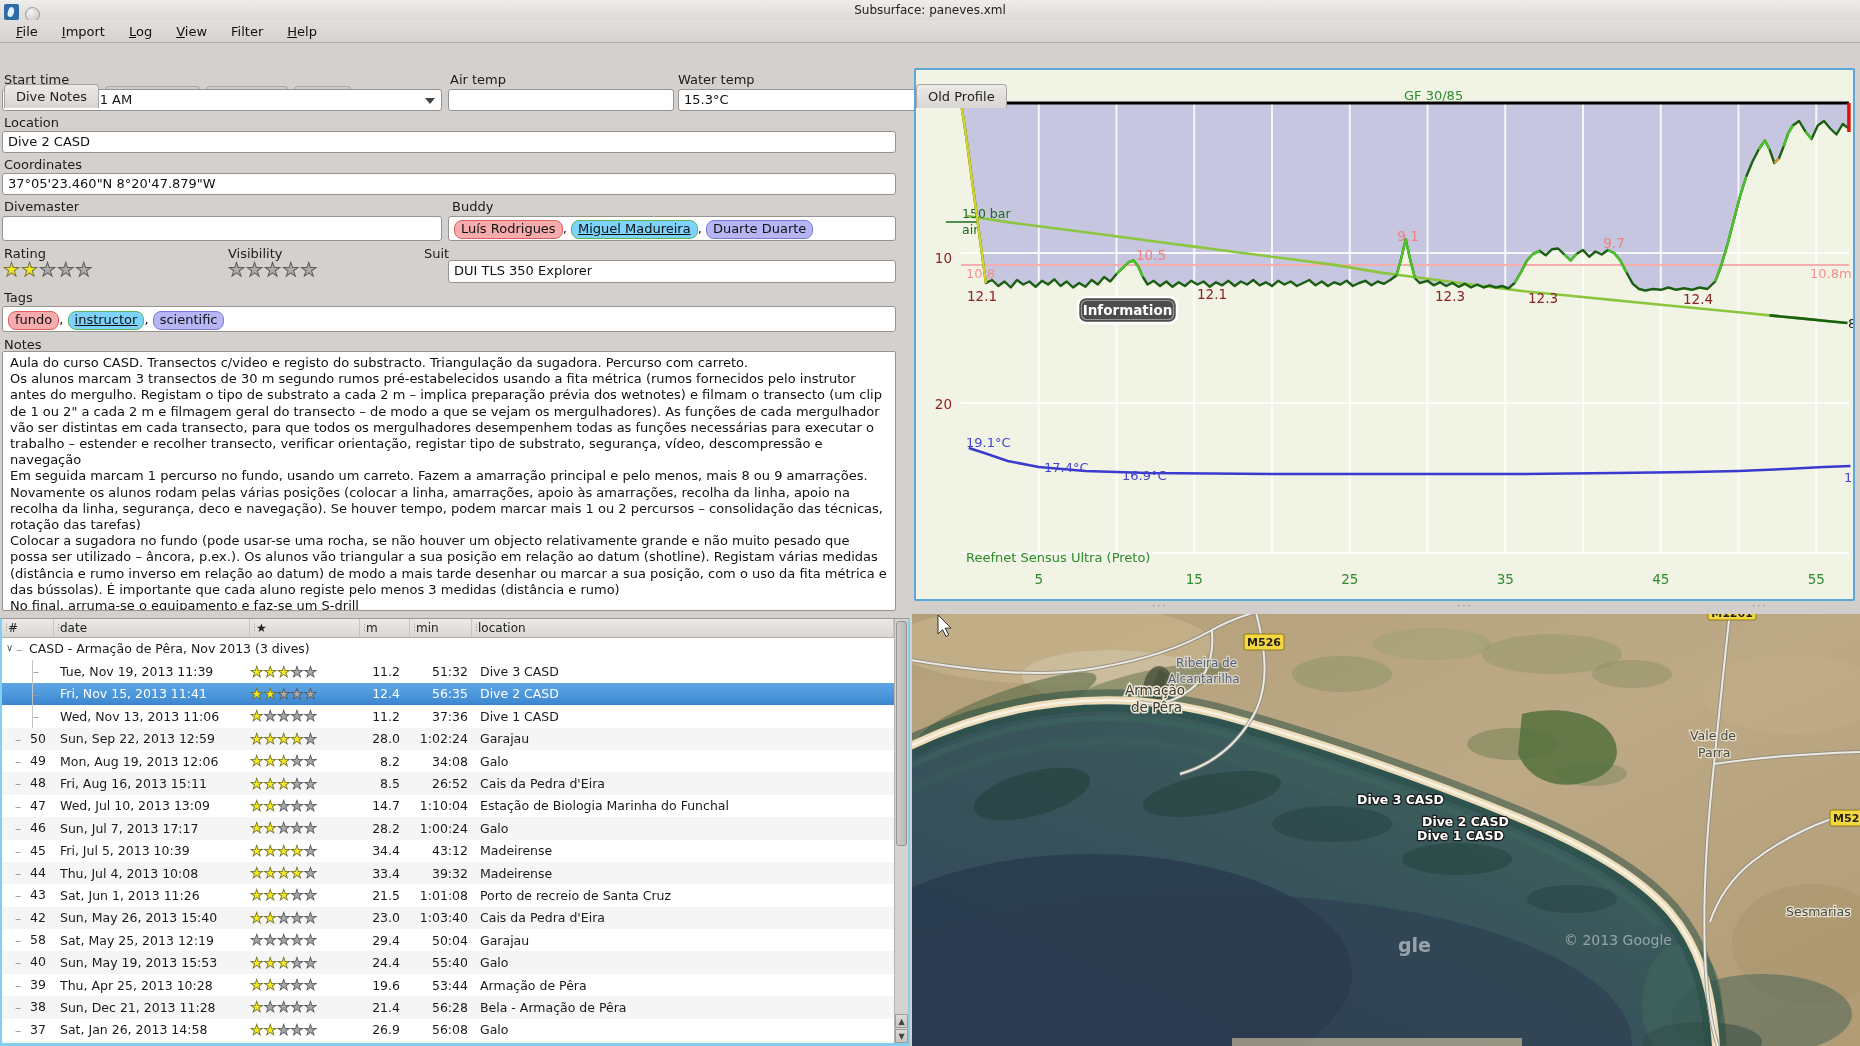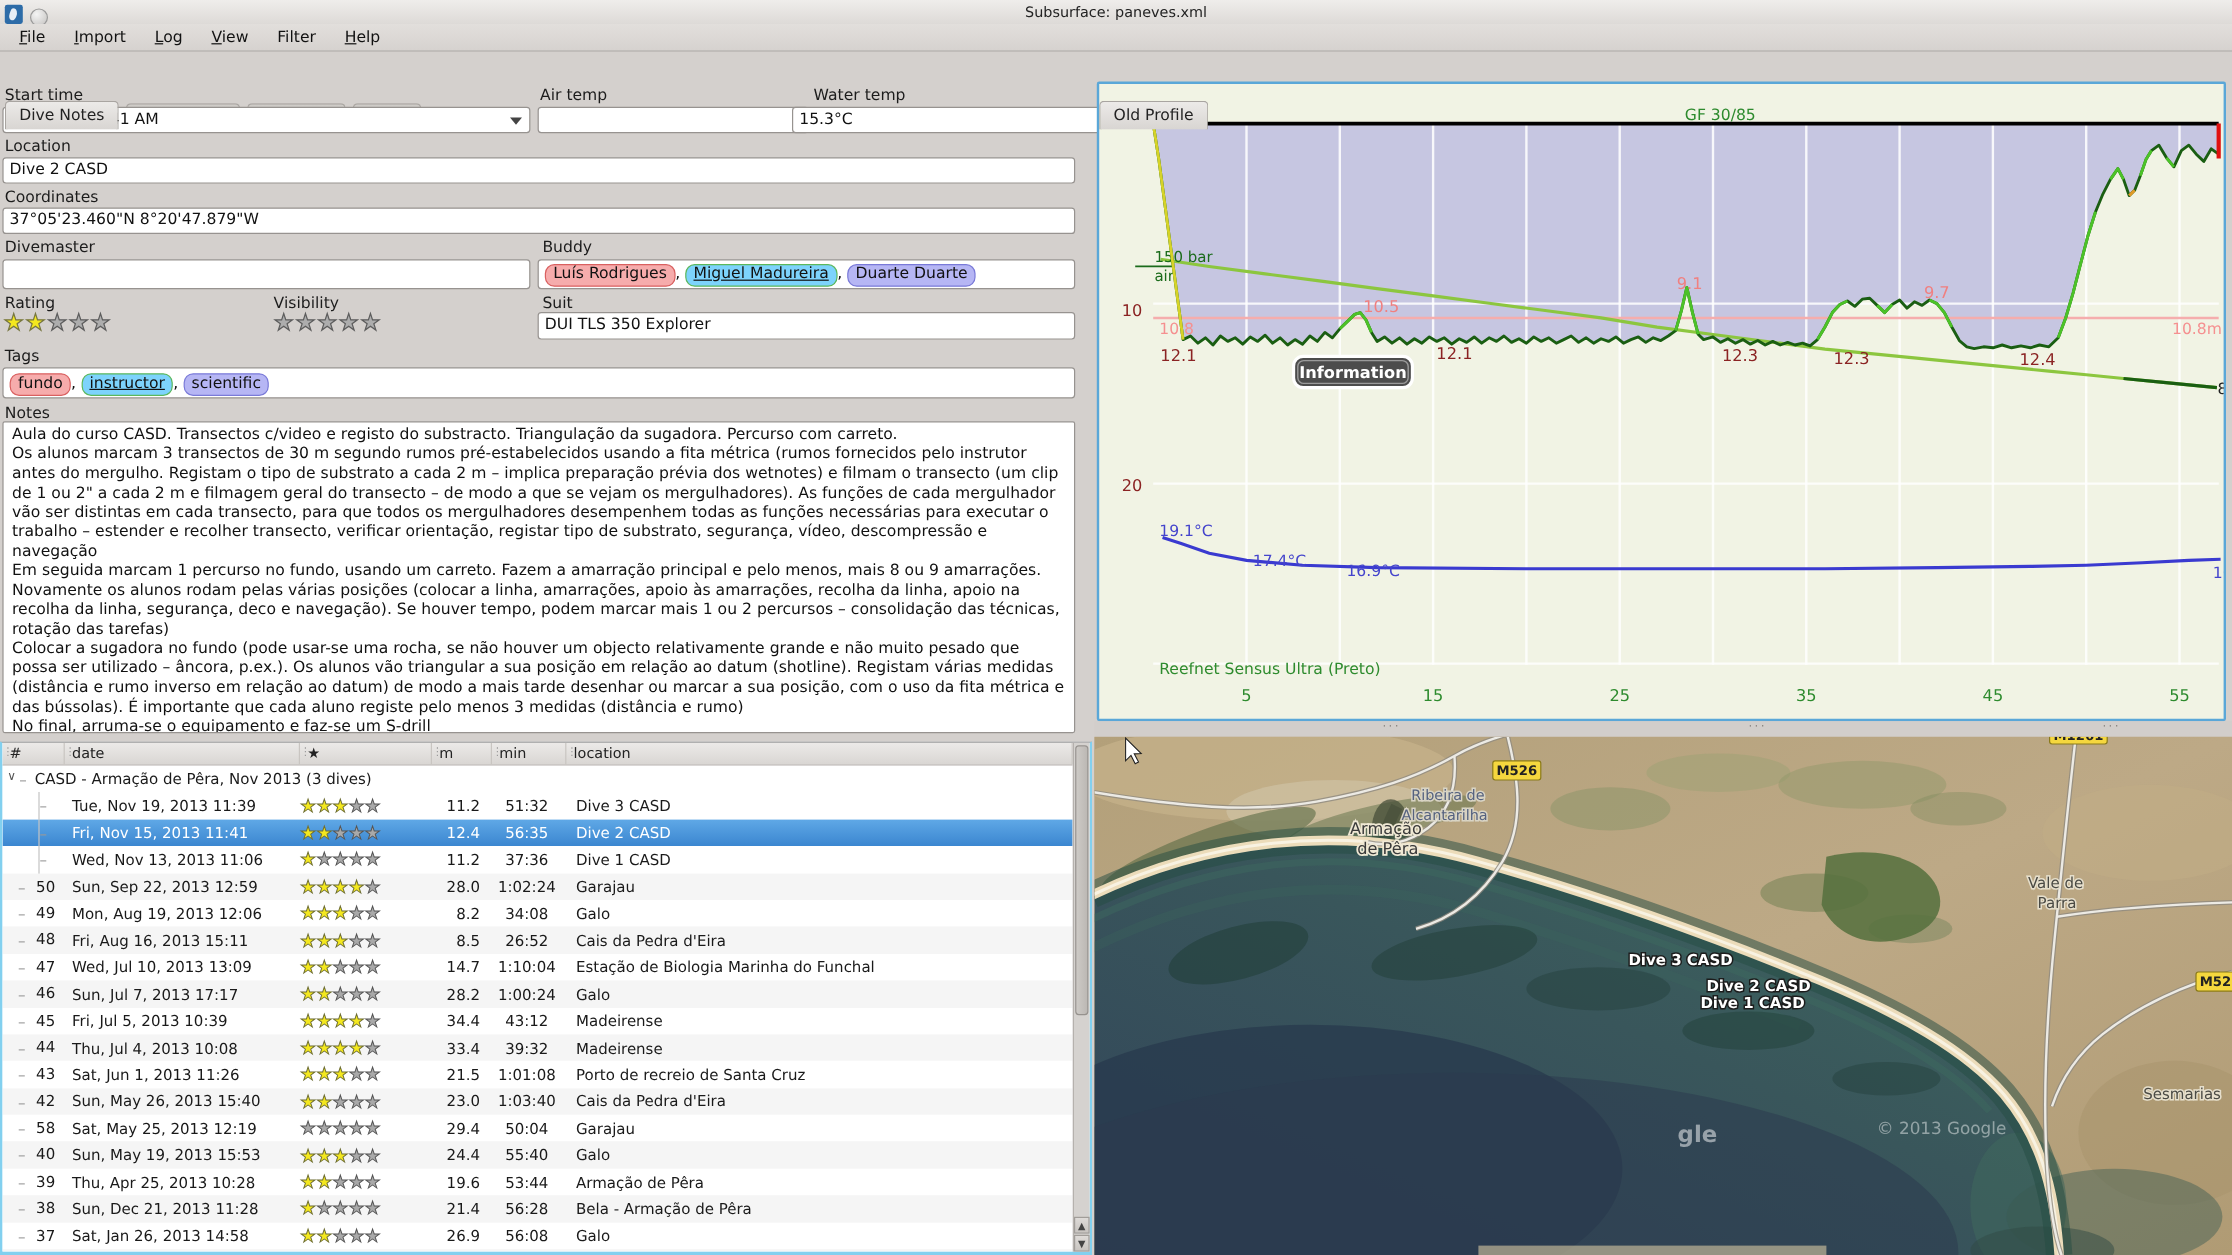--- a/index.html
+++ b/index.html
@@ -58,21 +58,21 @@
   .drow .c-num { position:relative; height:100%; }
   .tree-top { position:absolute; left:13px; top:4px; color:#999; }
   .tree-child { position:absolute; left:31px; top:4px; color:#999; }
   .tree-vline { position:absolute; left:30px; top:0; bottom:0; border-left:1px solid #c4c4c4; }
   .numv { position:absolute; right:8px; top:3px; }
   .drow .c-date { padding-left:6px; }
   .drow .c-star { letter-spacing:0px; }
   .rstar { font-size:15px; color:#a9a9a9; -webkit-text-stroke:0.8px #555; }
   .rstar.on { color:#f4e81e; -webkit-text-stroke:0.8px #6e6e35; }
   .drow .c-m { text-align:right; padding-right:10px; }
-  .drow .c-min { text-align:center; padding-right:4px; }
+  .drow .c-min { text-align:right; padding-right:4px; }
   .drow .c-loc { padding-left:8px; }
   .trip-arrow { position:absolute; left:4px; top:4px; color:#555; font-size:10px; }
   .trip-dash { position:absolute; left:14px; top:4px; color:#999; }
   .trip-label { position:absolute; left:27px; top:3px; white-space:nowrap; }
   .vscroll { width:14px; background:#d5d2cf; border-left:1px solid #b5b1ad; position:relative; }
   .vthumb { position:absolute; left:1px; top:2px; width:11px; height:225px; background:linear-gradient(90deg,#cdcac6,#bcb8b4); border:1px solid #96928e; border-radius:3px; }
   .varrow { position:absolute; left:0; width:13px; height:14px; background:linear-gradient(#dedbd8,#c8c4c0); border:1px solid #a19d99; font-size:8px; text-align:center; color:#444; line-height:13px; }
 
   
   .profile-panel { position:absolute; left:914px; top:68px; width:941px; height:533px; background:#f1f3e4; border:2px solid #5aa7d8; border-radius:2px; }
@@ -114,36 +114,36 @@
 
 <div>
   <span class="lbl" style="left:4px;top:72px">Start time</span>
   <span class="lbl" style="left:450px;top:72px">Air temp</span>
   <span class="lbl" style="left:678px;top:72px">Water temp</span>
   <div class="field" style="left:2px;top:89px;width:440px;height:22px">
     <span>11/15/13 11:41 AM</span>
     <span class="combo-chevron"></span>
   </div>
   <div class="field" style="left:448px;top:89px;width:226px;height:22px"><span></span></div>
-  <div class="field" style="left:660px;top:89px;width:258px;height:22px"><span>15.3°C</span></div>
+  <div class="field" style="left:678px;top:89px;width:258px;height:22px"><span>15.3°C</span></div>
 
   <span class="lbl" style="left:4px;top:115px">Location</span>
   <div class="field" style="left:2px;top:131px;width:894px;height:22px"><span>Dive 2 CASD</span></div>
 
   <span class="lbl" style="left:4px;top:157px">Coordinates</span>
   <div class="field" style="left:2px;top:173px;width:894px;height:22px"><span>37°05'23.460"N 8°20'47.879"W</span></div>
 
   <span class="lbl" style="left:4px;top:199px">Divemaster</span>
   <span class="lbl" style="left:452px;top:199px">Buddy</span>
   <div class="field" style="left:2px;top:216px;width:440px;height:25px"><span></span></div>
   <div class="field" style="left:448px;top:216px;width:448px;height:25px;padding-top:3px"><span id="buddy-pills"><span class="pill red">Luís Rodrigues</span><span class="pillsep">, </span><span class="pill green">Miguel Madureira</span><span class="pillsep">, </span><span class="pill blue">Duarte Duarte</span></span></div>
 
   <span class="lbl" style="left:4px;top:246px">Rating</span>
   <span class="lbl" style="left:228px;top:246px">Visibility</span>
-  <span class="lbl" style="left:452px;top:246px">Suit</span>
+  <span class="lbl" style="left:424px;top:246px">Suit</span>
   <span id="rating-stars" class="lbl" style="left:3px;top:260px"><span class="star on">★</span><span class="star on">★</span><span class="star">★</span><span class="star">★</span><span class="star">★</span></span>
   <span id="visibility-stars" class="lbl" style="left:228px;top:260px"><span class="star">★</span><span class="star">★</span><span class="star">★</span><span class="star">★</span><span class="star">★</span></span>
   <div class="field" style="left:448px;top:260px;width:448px;height:23px"><span>DUI TLS 350 Explorer</span></div>
 
   <span class="lbl" style="left:4px;top:290px">Tags</span>
   <div class="field" style="left:2px;top:306px;width:894px;height:26px;padding-top:4px"><span id="tag-pills"><span class="pill red">fundo</span><span class="pillsep">, </span><span class="pill green">instructor</span><span class="pillsep">, </span><span class="pill blue">scientific</span></span></div>
 
   <span class="lbl" style="left:4px;top:337px">Notes</span>
   <div class="notesbox">Aula do curso CASD. Transectos c/video e registo do substracto. Triangulação da sugadora. Percurso com carreto.
 Os alunos marcam 3 transectos de 30 m segundo rumos pré-estabelecidos usando a fita métrica (rumos fornecidos pelo instrutor antes do mergulho. Registam o tipo de substrato a cada 2 m – implica preparação prévia dos wetnotes) e filmam o transecto (um clip de 1 ou 2" a cada 2 m e filmagem geral do transecto – de modo a que se vejam os mergulhadores). As funções de cada mergulhador vão ser distintas em cada transecto, para que todos os mergulhadores desempenhem todas as funções necessárias para executar o trabalho – estender e recolher transecto, verificar orientação, registar tipo de substrato, segurança, vídeo, descompressão e navegação

